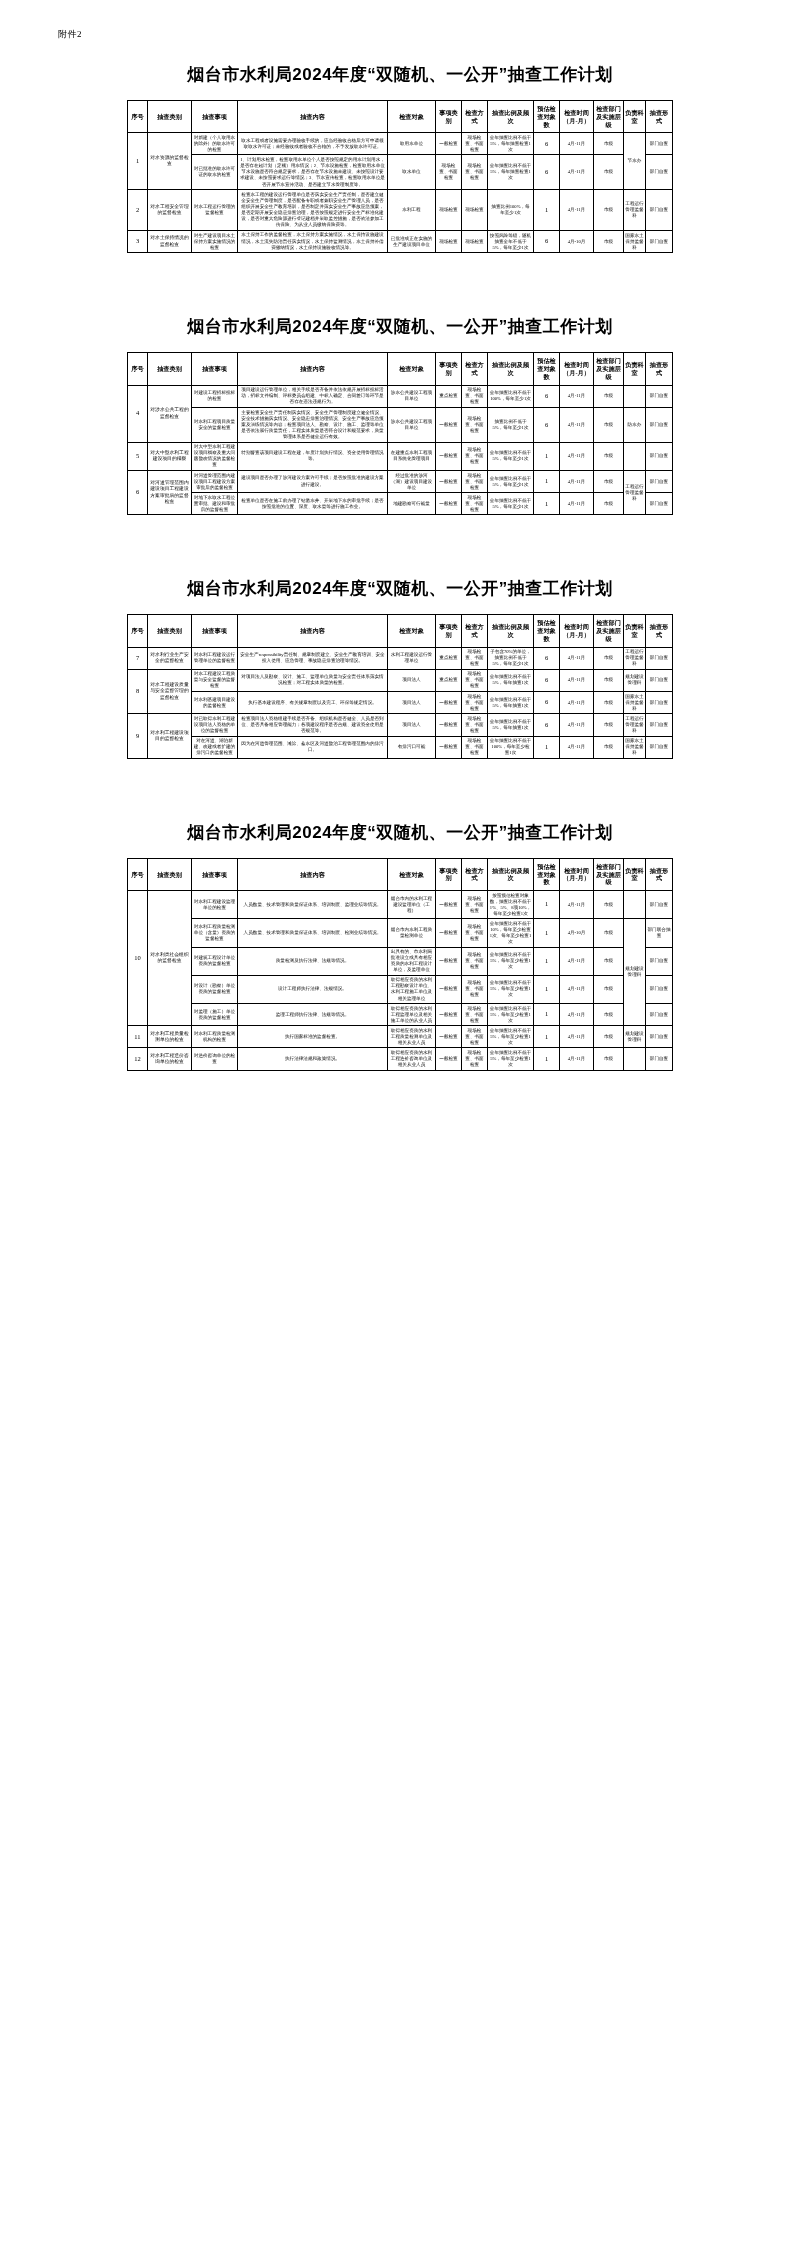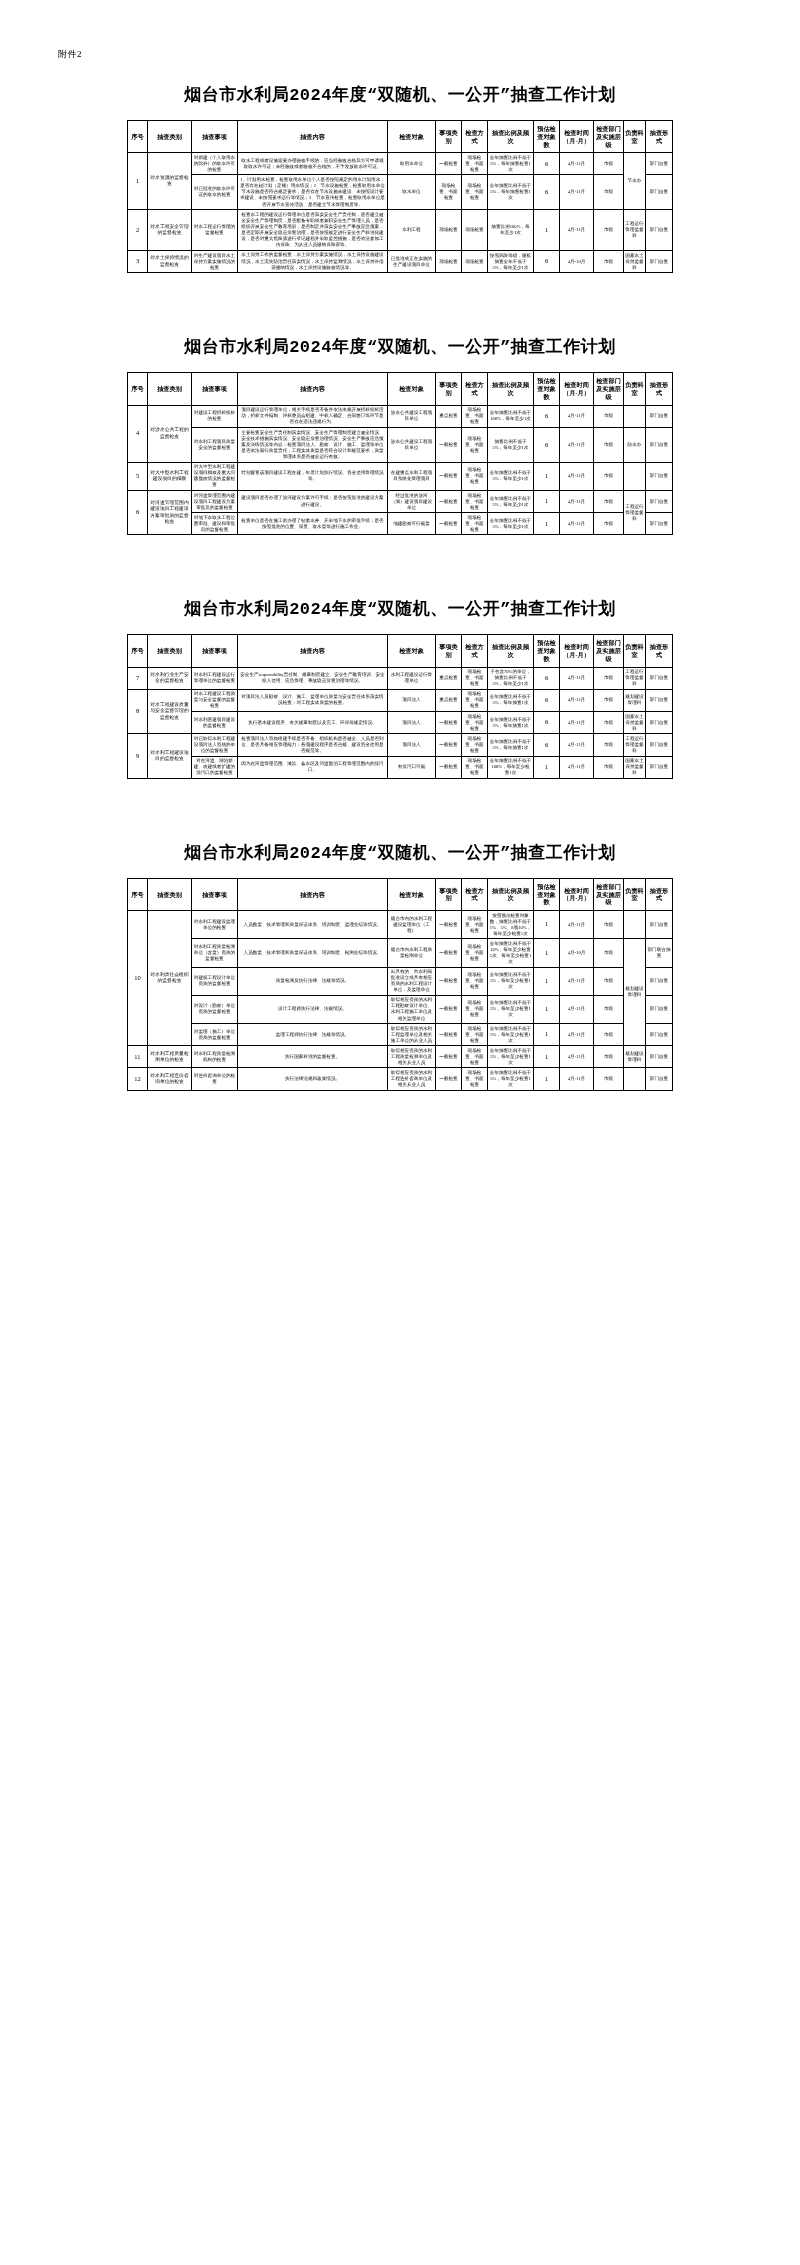--- a/index.html
+++ b/index.html
@@ -11,35 +11,34 @@
   }
   .page{
     width:800px;
     position:relative;
     box-sizing:border-box;
   }
   .attach{
     font-size:9px;
     padding:28px 0 0 58px;
     letter-spacing:.5px;
-    margin-top:20px;
   }
   .sheet{
     padding:0 28px;
     box-sizing:border-box;
     margin-bottom:34px;
   }
   .sheet.first{padding-top:12px;}
   .doc-title{
     text-align:center;
     font-size:17px;
     font-weight:bold;
     letter-spacing:.5px;
     margin:10px 0 14px 0;
-    font-family:Liberation Mono, monospace;
+    font-family:Liberation Sans, sans-serif;
   }
   table.plan{
     width:545px;
     margin:0 auto;
     border-collapse:collapse;
     table-layout:fixed;
     font-size:4.6px;
     line-height:1.32;
   }
   table.plan th, table.plan td{

